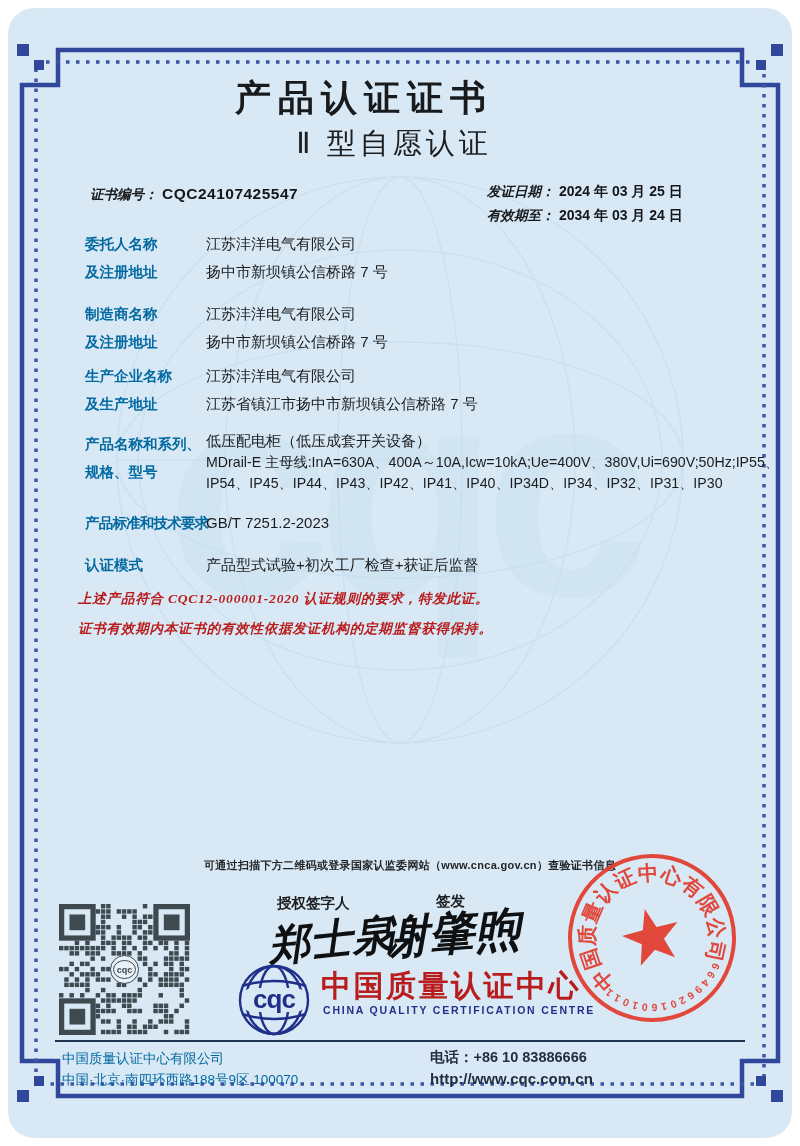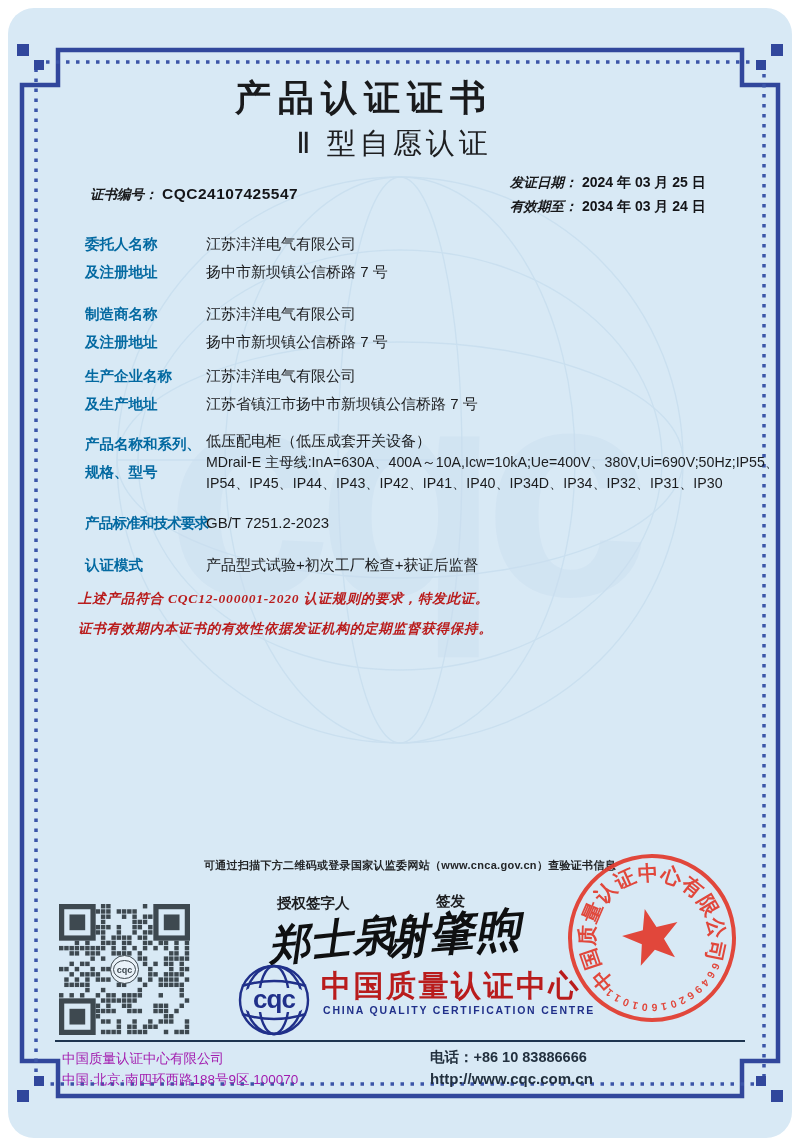--- a/index.html
+++ b/index.html
@@ -6,37 +6,37 @@
   body{font-family:"Liberation Sans",sans-serif;}
   .page{position:relative;width:800px;height:1146px;background:#ffffff;overflow:hidden;}
   .cert-bg{position:absolute;left:8px;top:8px;right:8px;bottom:8px;background:#d8e9f5;border-radius:26px;}
   .overlay-svg{position:absolute;left:0;top:0;width:800px;height:1146px;pointer-events:none;}
   .abs{position:absolute;}
   .title{left:0;top:74px;width:728px;text-align:center;font-size:36px;font-weight:700;letter-spacing:7px;color:#191a1c;}
   .subtitle{left:0;top:124px;width:788px;text-align:center;font-size:29px;font-weight:500;letter-spacing:4px;color:#1d1e20;}
   .klabel{font-family:"Liberation Serif",serif;font-style:italic;font-weight:700;font-size:13.5px;color:#17181a;}
   .certno{left:90px;top:185px;}
   .certno .num{font-size:15.5px;font-weight:700;color:#141518;letter-spacing:0.5px;}
-  .dates{left:487px;top:171px;line-height:22.5px;margin-left:23px;}
+  .dates{left:487px;top:180px;line-height:22.5px;}
   .dates .dval{font-size:14px;font-weight:700;color:#141518;}
   .frow{left:0;top:0;width:800px;}
   .flabel{position:absolute;left:85px;font-size:14.5px;font-weight:700;color:#0369a1;line-height:28px;white-space:nowrap;}
   .fvalue{position:absolute;left:206px;font-size:15px;color:#1b1c1e;line-height:28px;white-space:nowrap;}
   .tight .flabel{letter-spacing:-0.8px;}
   .spec .fvalue{line-height:21.5px;}
   .spec .fvalue div:nth-child(2),.spec .fvalue div:nth-child(3){font-size:14.2px;}
   .stmt{left:78px;width:640px;font-family:"Liberation Serif",serif;font-style:italic;font-weight:600;font-size:13.5px;letter-spacing:0.8px;color:#b91c1c;}
   .qr-note{left:204px;top:858px;font-size:11px;font-weight:700;color:#232527;letter-spacing:0.3px;}
   .sign-label{font-size:14.5px;font-weight:700;color:#1d1e20;}
   .sig{font-family:"Liberation Serif",serif;font-weight:700;font-style:italic;color:#0f1011;}
   .org-cn{left:321px;top:966px;font-size:30px;font-weight:600;letter-spacing:2.5px;color:#20308а;}
   .org-cn{color:#b91c1c;}
   .org-en{left:323px;top:1004px;font-size:10.5px;font-weight:700;letter-spacing:1.8px;color:#20308a;}
   .footer-rule{left:55px;top:1040px;width:690px;height:2px;background:#1e3550;}
-  .footer-left{left:62px;top:1048px;font-size:13.5px;line-height:21px;color:#a21caf;}
+  .footer-left{left:62px;top:1048px;font-size:13.5px;line-height:21px;color:#0369a1;}
   .footer-right{left:430px;top:1046px;width:315px;text-align:left;color:#22303e;line-height:22px;}
   .footer-right .phone{font-size:14.5px;font-weight:700;}
   .footer-right .site{font-size:15px;font-weight:600;}
   .qr-box{left:59px;top:904px;width:131px;height:131px;}
   .stamp-box{left:556px;top:842px;width:192px;height:192px;}
   .globe-box{left:236px;top:962px;width:76px;height:76px;}
 </style>
 </head>
 <body>
 

